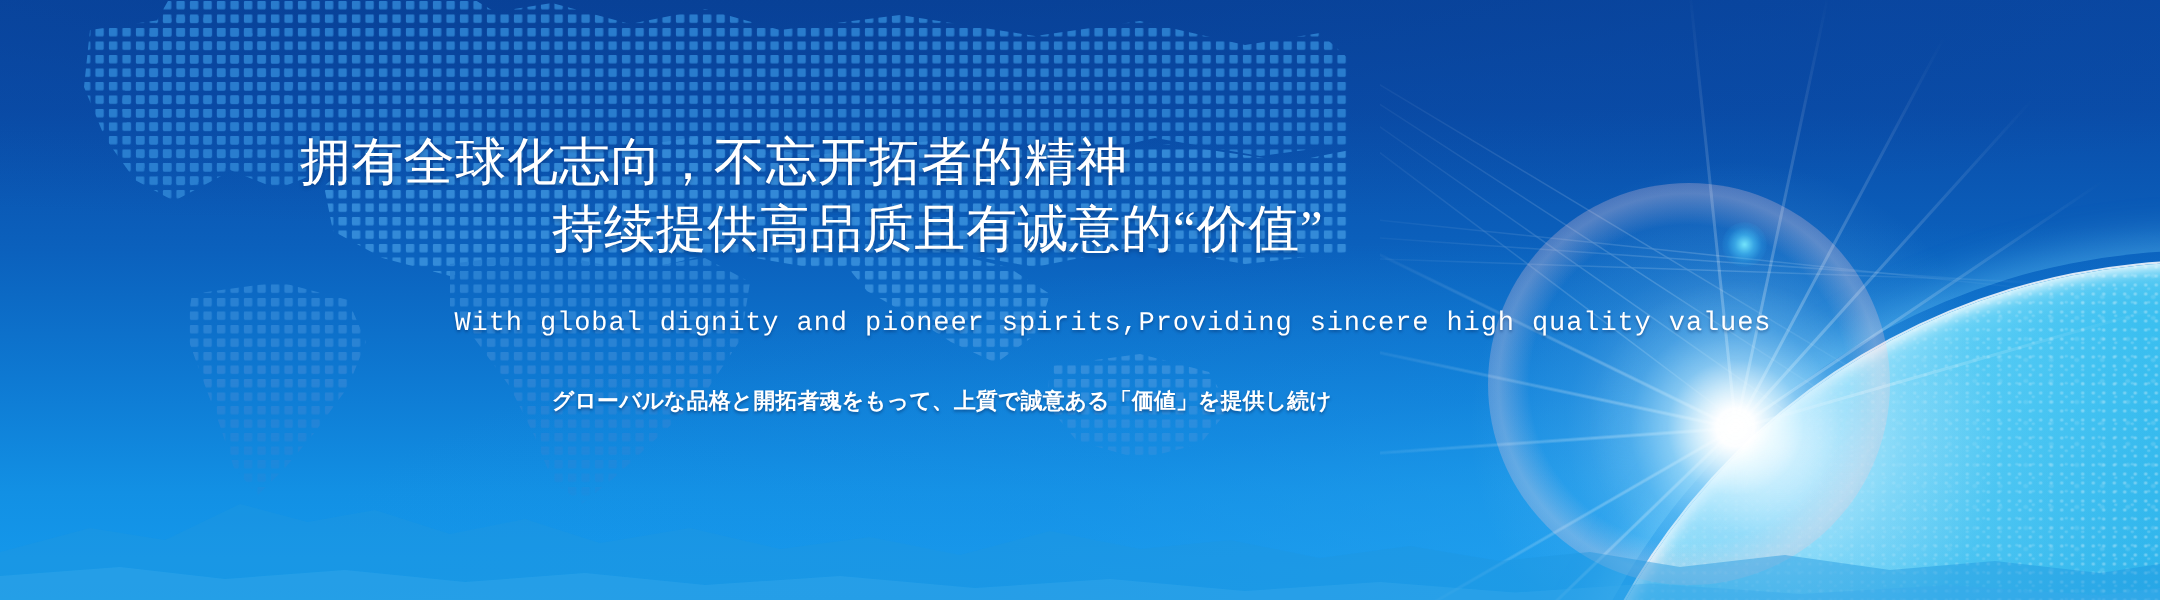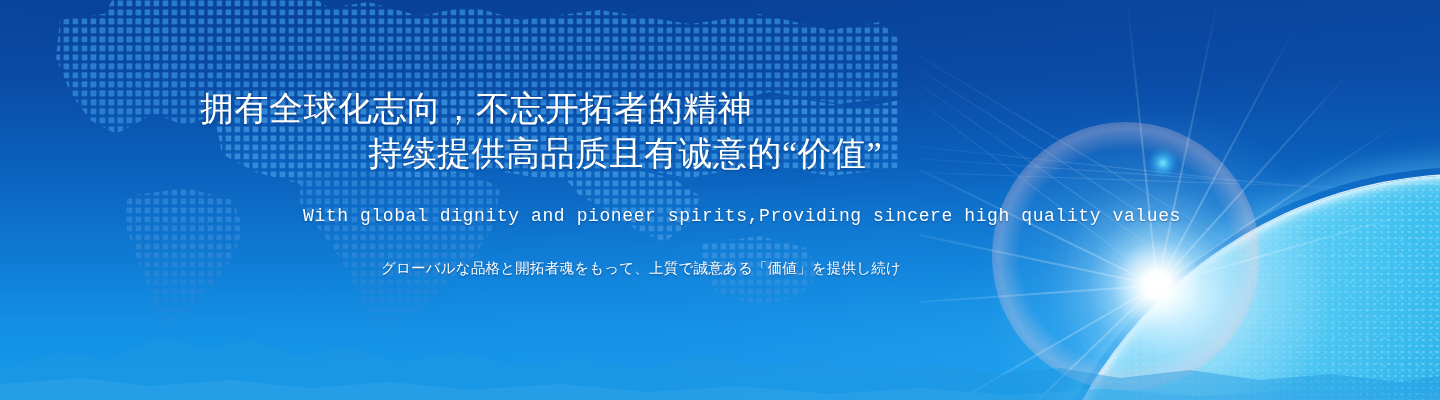--- a/index.html
+++ b/index.html
@@ -227,25 +227,25 @@
     color: #ffffff;
     font-family: "Liberation Mono", "DejaVu Sans Mono", monospace;
     font-size: 18px;
     line-height: 1;
     letter-spacing: .6px;
     white-space: nowrap;
     text-shadow: 0 1px 2px rgba(0,30,80,.40);
   }
   .subline-jp {
     position: absolute;
-    left: 381px; top: 261px;
+    left: 368px; top: 261px;
     color: #ffffff;
     font-family: "DejaVu Sans", "Liberation Sans", sans-serif;
     font-size: 14.5px;
-    font-weight: normal;
+    font-weight: bold;
     line-height: 1;
     letter-spacing: .2px;
     white-space: nowrap;
     text-shadow: 0 1px 2px rgba(0,30,80,.45);
   }
 </style>
 </head>
 <body>
 
 <div id="banner">

